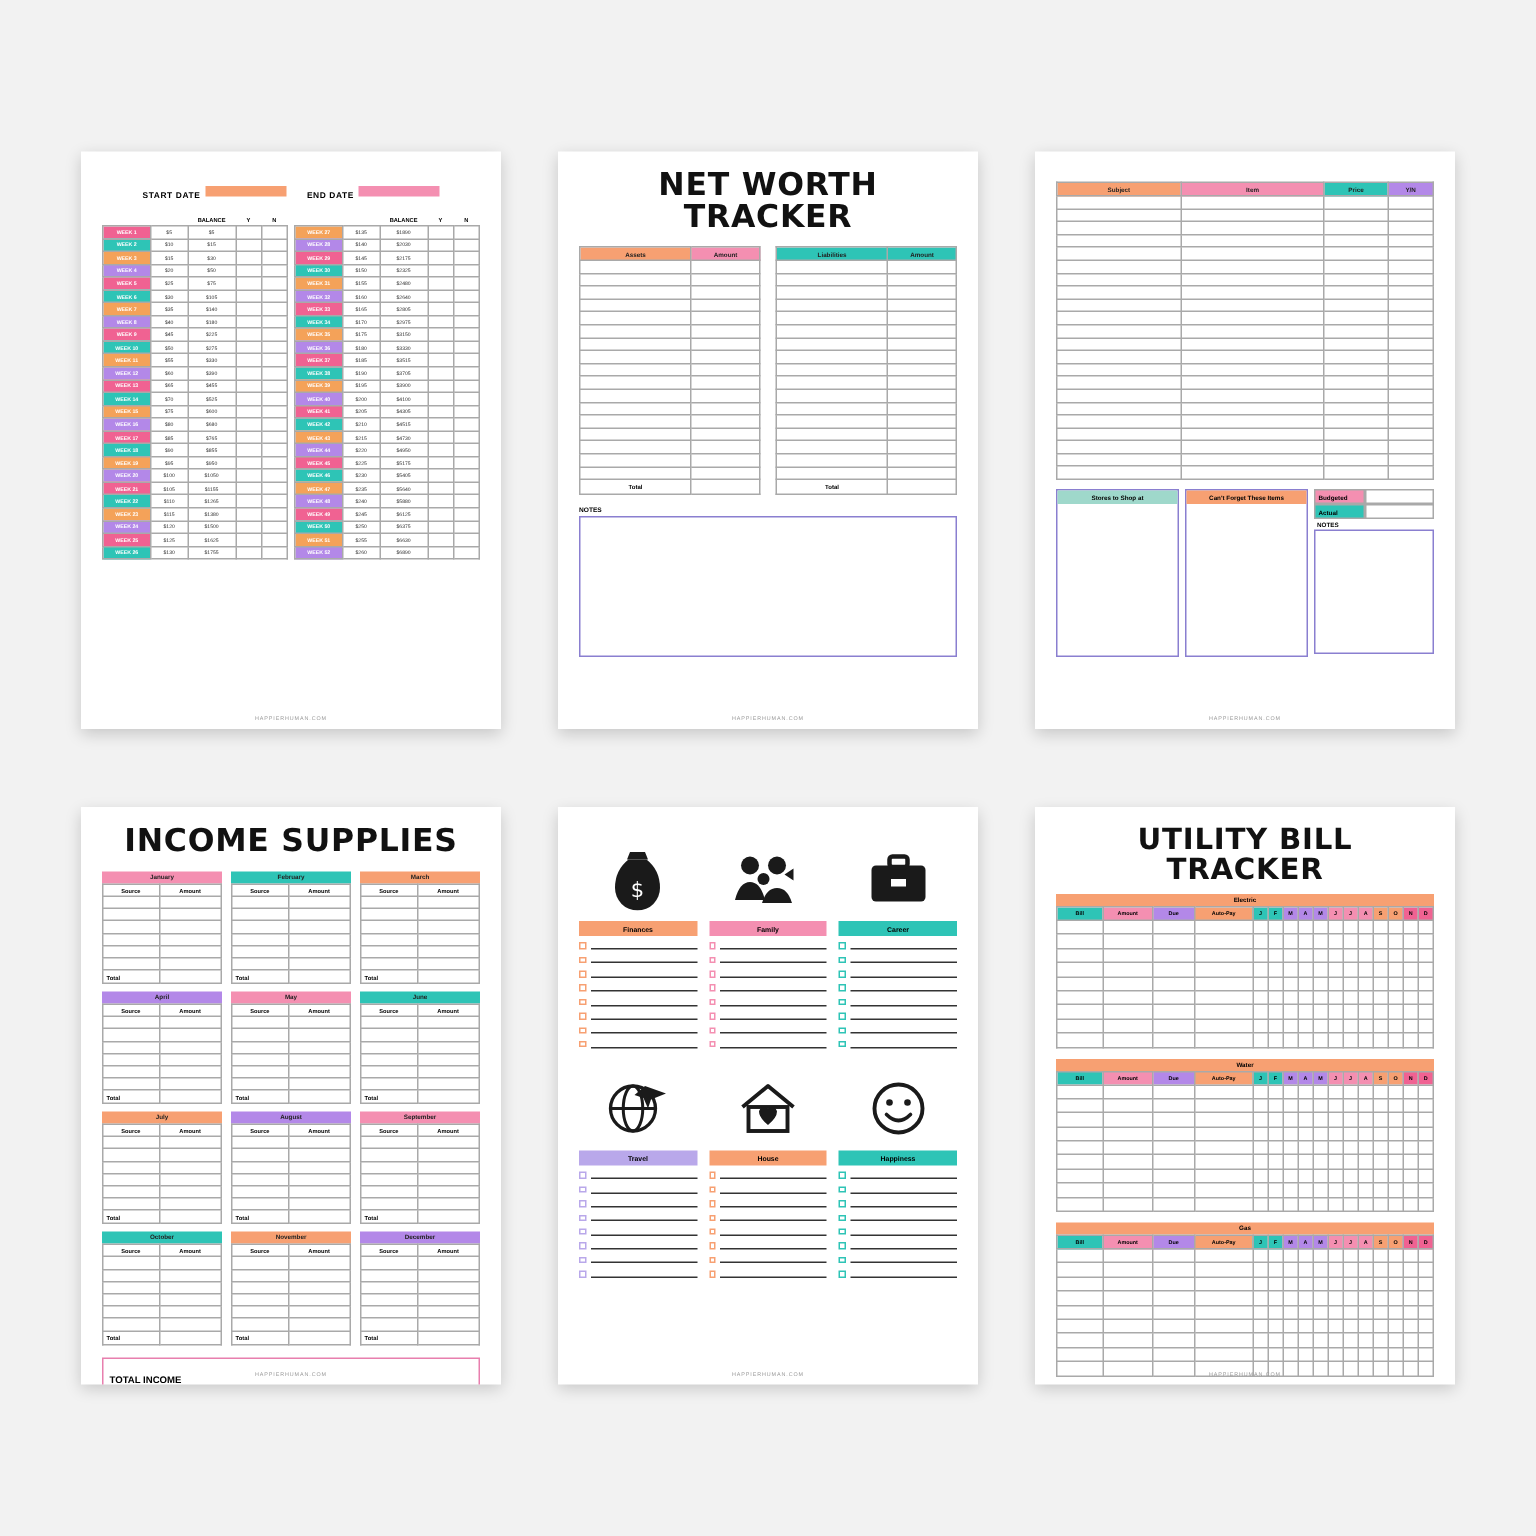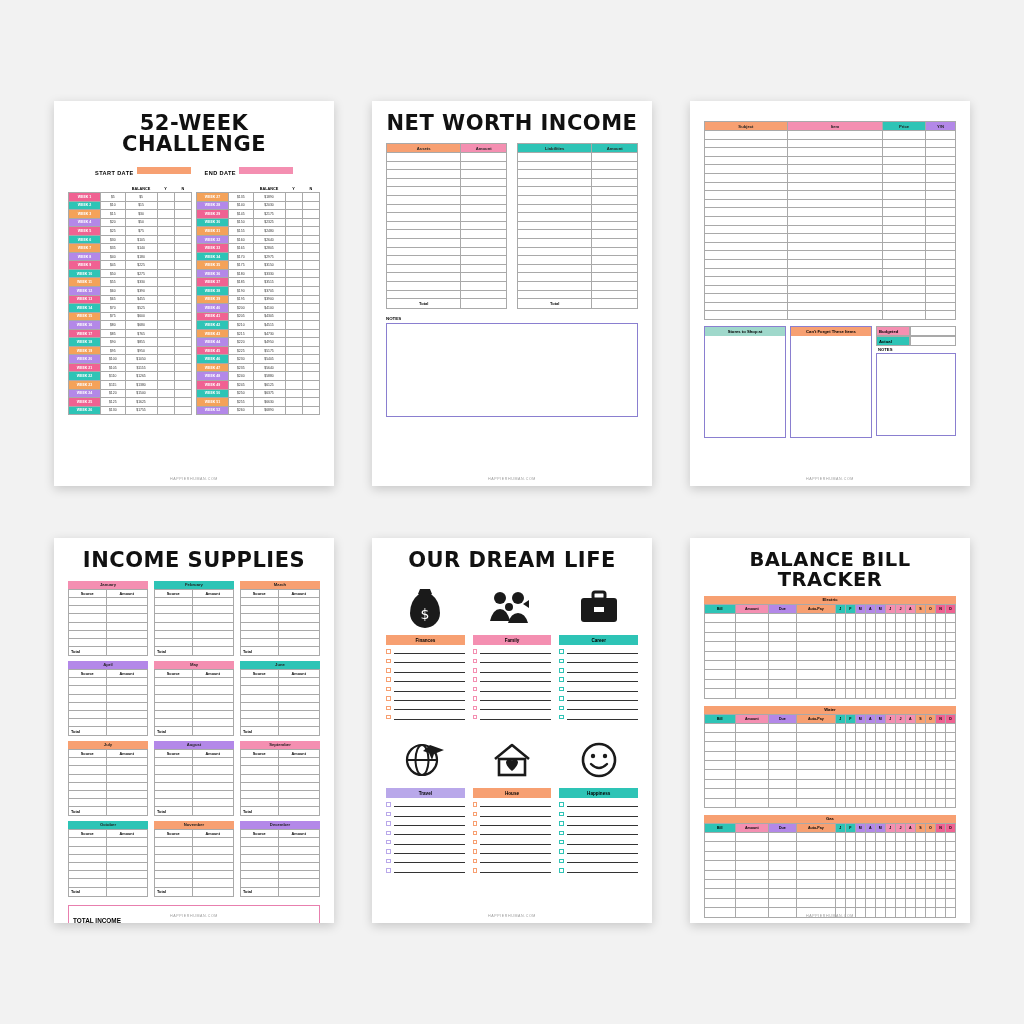--- a/index.html
+++ b/index.html
@@ -99,21 +99,20 @@
   .ut-name{font-size:4.2px;font-weight:bold;text-align:center;height:8px;line-height:8px;}
   .ut-hdr td{font-size:3.6px;font-weight:bold;text-align:center;height:8px;}
   .ut-body td{height:8.4px;}
 </style>
 </head>
 <body>
 
 <div class="board">
 
   <div class="sheet">
-    <div class="title t-xl">52-WEEK CHALLENGE</div>
     <div class="dates">
       <div><span class="lbl">START DATE</span><span class="fill" style="background:#f7a072"></span></div>
       <div><span class="lbl">END DATE</span><span class="fill" style="background:#f48fb1"></span></div>
     </div>
     <div class="w52wrap">
       <div style="flex:1">
         <table class="w52">
           <tbody>
               <tr class="subhdr">
                 <td></td>
@@ -504,21 +503,21 @@
                 <td style="width:14%"></td>
               </tr>
             </tbody>
         </table>
       </div>
     </div>
     <div class="foot">HAPPIERHUMAN.COM</div>
   </div>
 
   <div class="sheet">
-    <div class="title t-xl">NET WORTH INCOME</div>
+    <div class="title t-xl">NET WORTH TRACKER</div>
     <div class="nw-tables">
       <div>
         <table>
           <tbody>
               <tr>
             <td class="hdr" style="background:#f7a072">Assets</td>
             <td class="hdr" style="background:#f48fb1;width:38%">Amount</td>
           </tr>
           </tbody>
             <tbody id="nw-assets">
@@ -1327,21 +1326,20 @@
           </table>
         </div>
       </div>
     <div class="total-income">
       <span>TOTAL INCOME</span>
     </div>
     <div class="foot">HAPPIERHUMAN.COM</div>
   </div>
 
   <div class="sheet">
-    <div class="title t-xl">OUR DREAM LIFE</div>
     <div class="dl-row" id="dl-row-1">
         <div class="dl-col">
           <div class="dl-icon">
             <svg width="46" height="42" viewBox="0 0 46 42">
               <path d="M17 8 q-9 7 -9 19 a12 12 0 0 0 30 0 q0 -12 -9 -19z" fill="#1a1a1a"></path>
               <path d="M16 8 l2 -5 l10 0 l2 5z" fill="#1a1a1a"></path>
               <text x="23" y="33" font-size="14" fill="#fff" text-anchor="middle" font-family="DejaVu Sans">$</text>
             </svg>
           </div>
           <div class="dl-cat" style="background:#f7a072">Finances</div>
@@ -1605,21 +1603,21 @@
               <span class="dl-box" style="border:1px solid #2ec4b6"></span>
               <span class="dl-rule"></span>
             </div>
           </div>
         </div>
       </div>
     <div class="foot">HAPPIERHUMAN.COM</div>
   </div>
 
   <div class="sheet">
-    <div class="title t-lg">BALANCE BILL TRACKER</div>
+    <div class="title t-lg">UTILITY BILL TRACKER</div>
     <div id="ut-blocks">
         <div class="ut-block">
           <div class="ut-name" style="background:#f7a072">Electric</div>
           <table>
             <tbody>
               <tr class="ut-hdr">
                 <td style="background:#2ec4b6;width:11%">Bill</td>
                 <td style="background:#f48fb1;width:12%">Amount</td>
                 <td style="background:#b388e8;width:10%">Due</td>
                 <td style="background:#f7a072;width:14%">Auto-Pay</td>

